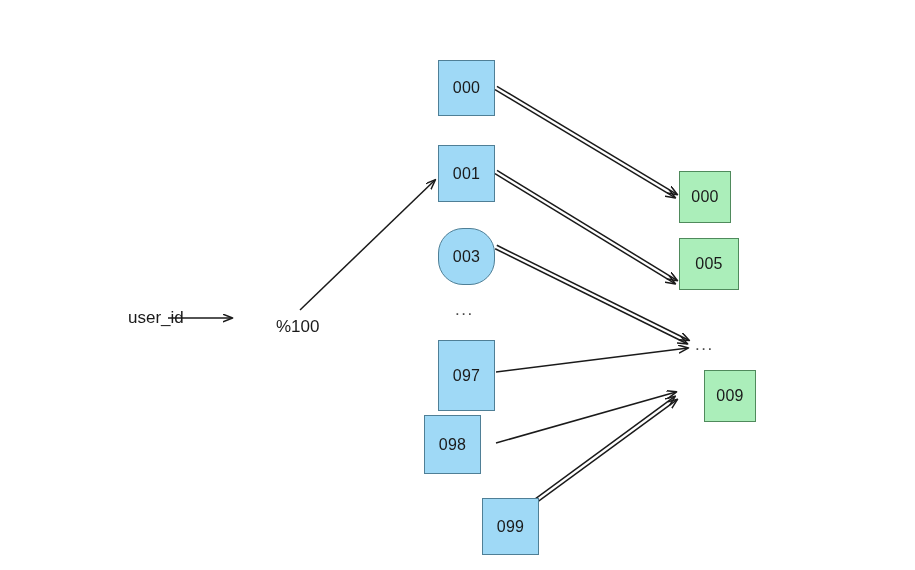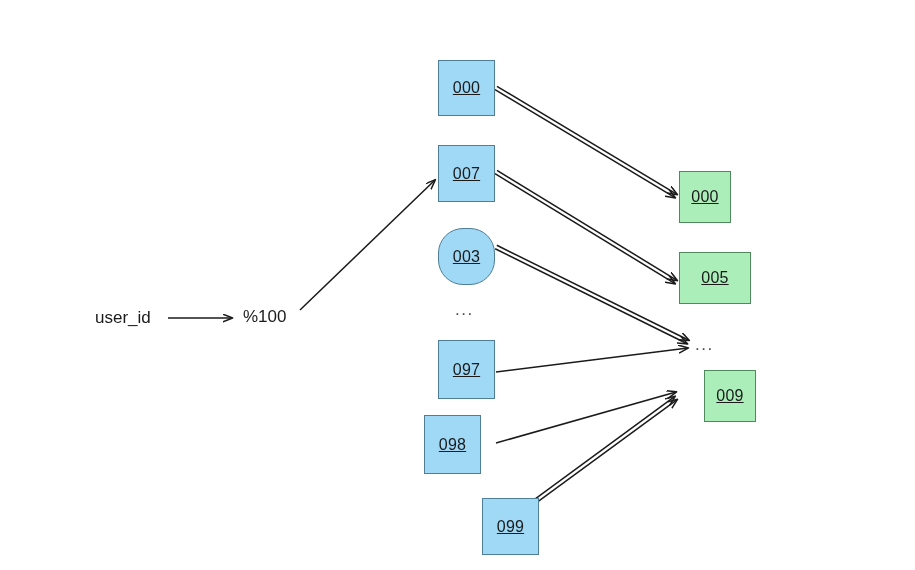--- a/index.html
+++ b/index.html
@@ -26,36 +26,36 @@
     position: absolute;
     box-sizing: border-box;
     border: 1.4px solid #5a5a5a;
     display: flex;
     align-items: center;
     justify-content: center;
     font-size: 16px;
     color: #1a1a1a;
     letter-spacing: 0.2px;
     user-select: none;
-    text-decoration: underline;
   }
   .node.blue {
     background: #9fd9f6;
     border-color: #4f7f96;
   }
   .node.green {
     background: #abeeba;
     border-color: #4f8a5c;
   }
   .plain-label {
     position: absolute;
     font-size: 17px;
     color: #1a1a1a;
     white-space: nowrap;
     user-select: none;
+    margin-left: 33px;
   }
   .ellipsis-label {
     position: absolute;
     font-size: 17px;
     color: #4a4a4a;
     letter-spacing: 1.5px;
     white-space: nowrap;
     user-select: none;
   }
 </style>
@@ -81,51 +81,51 @@
         <line x1="496.84260282208646" y1="245.29705534904627" x2="688.8426028220865" y2="340.2970553490463" stroke="#1a1a1a" stroke-width="1.5" marker-end="url(#arrow)"></line>
         <line x1="496" y1="372" x2="688" y2="348" stroke="#1a1a1a" stroke-width="1.5" marker-end="url(#arrow)"></line>
         <line x1="496" y1="443" x2="676" y2="392" stroke="#1a1a1a" stroke-width="1.5" marker-end="url(#arrow)"></line>
         <line x1="497.1235909608923" y1="531.5321694921258" x2="677.1235909608923" y2="399.53216949212583" stroke="#1a1a1a" stroke-width="1.5" marker-end="url(#arrow)"></line>
         <line x1="494.8764090391077" y1="528.4678305078742" x2="674.8764090391077" y2="396.46783050787417" stroke="#1a1a1a" stroke-width="1.5" marker-end="url(#arrow)"></line>
       </g>
   </svg>
 
   <div class="plain-label" style="left:95px; top:308px;">user_id</div>
 
-  <div class="plain-label" style="left:243px; top:307px;">%100</div>
+  <div class="plain-label" style="left:243px; top:317px;">%100</div>
 
   <div class="ellipsis-label" style="left:455px; top:300px;">...</div>
 
   <div class="ellipsis-label" style="left:695px; top:335px;">...</div>
 
   <div id="shard-nodes">
       <div class="node blue" style="left: 438px; top: 60px; width: 57px; height: 56px;">
         <span>000</span>
       </div>
       <div class="node blue" style="left: 438px; top: 145px; width: 57px; height: 57px;">
-        <span>007</span>
+        <span>001</span>
       </div>
       <div class="node blue" style="left: 438px; top: 228px; width: 57px; height: 57px; border-radius: 25px;">
         <span>003</span>
       </div>
-      <div class="node blue" style="left: 438px; top: 340px; width: 57px; height: 59px;">
+      <div class="node blue" style="left: 438px; top: 340px; width: 57px; height: 71px;">
         <span>097</span>
       </div>
       <div class="node blue" style="left: 424px; top: 415px; width: 57px; height: 59px;">
         <span>098</span>
       </div>
       <div class="node blue" style="left: 438px; top: 498px; width: 57px; height: 57px; margin-left: 44px;">
         <span>099</span>
       </div>
     </div>
   <div id="target-nodes">
       <div class="node green" style="left: 679px; top: 171px; width: 52px; height: 52px;">
         <span>000</span>
       </div>
-      <div class="node green" style="left: 679px; top: 252px; width: 72px; height: 52px;">
+      <div class="node green" style="left: 679px; top: 238px; width: 60px; height: 52px;">
         <span>005</span>
       </div>
       <div class="node green" style="left: 704px; top: 370px; width: 52px; height: 52px;">
         <span>009</span>
       </div>
     </div>
 
 </div>
 
 </body></html>

